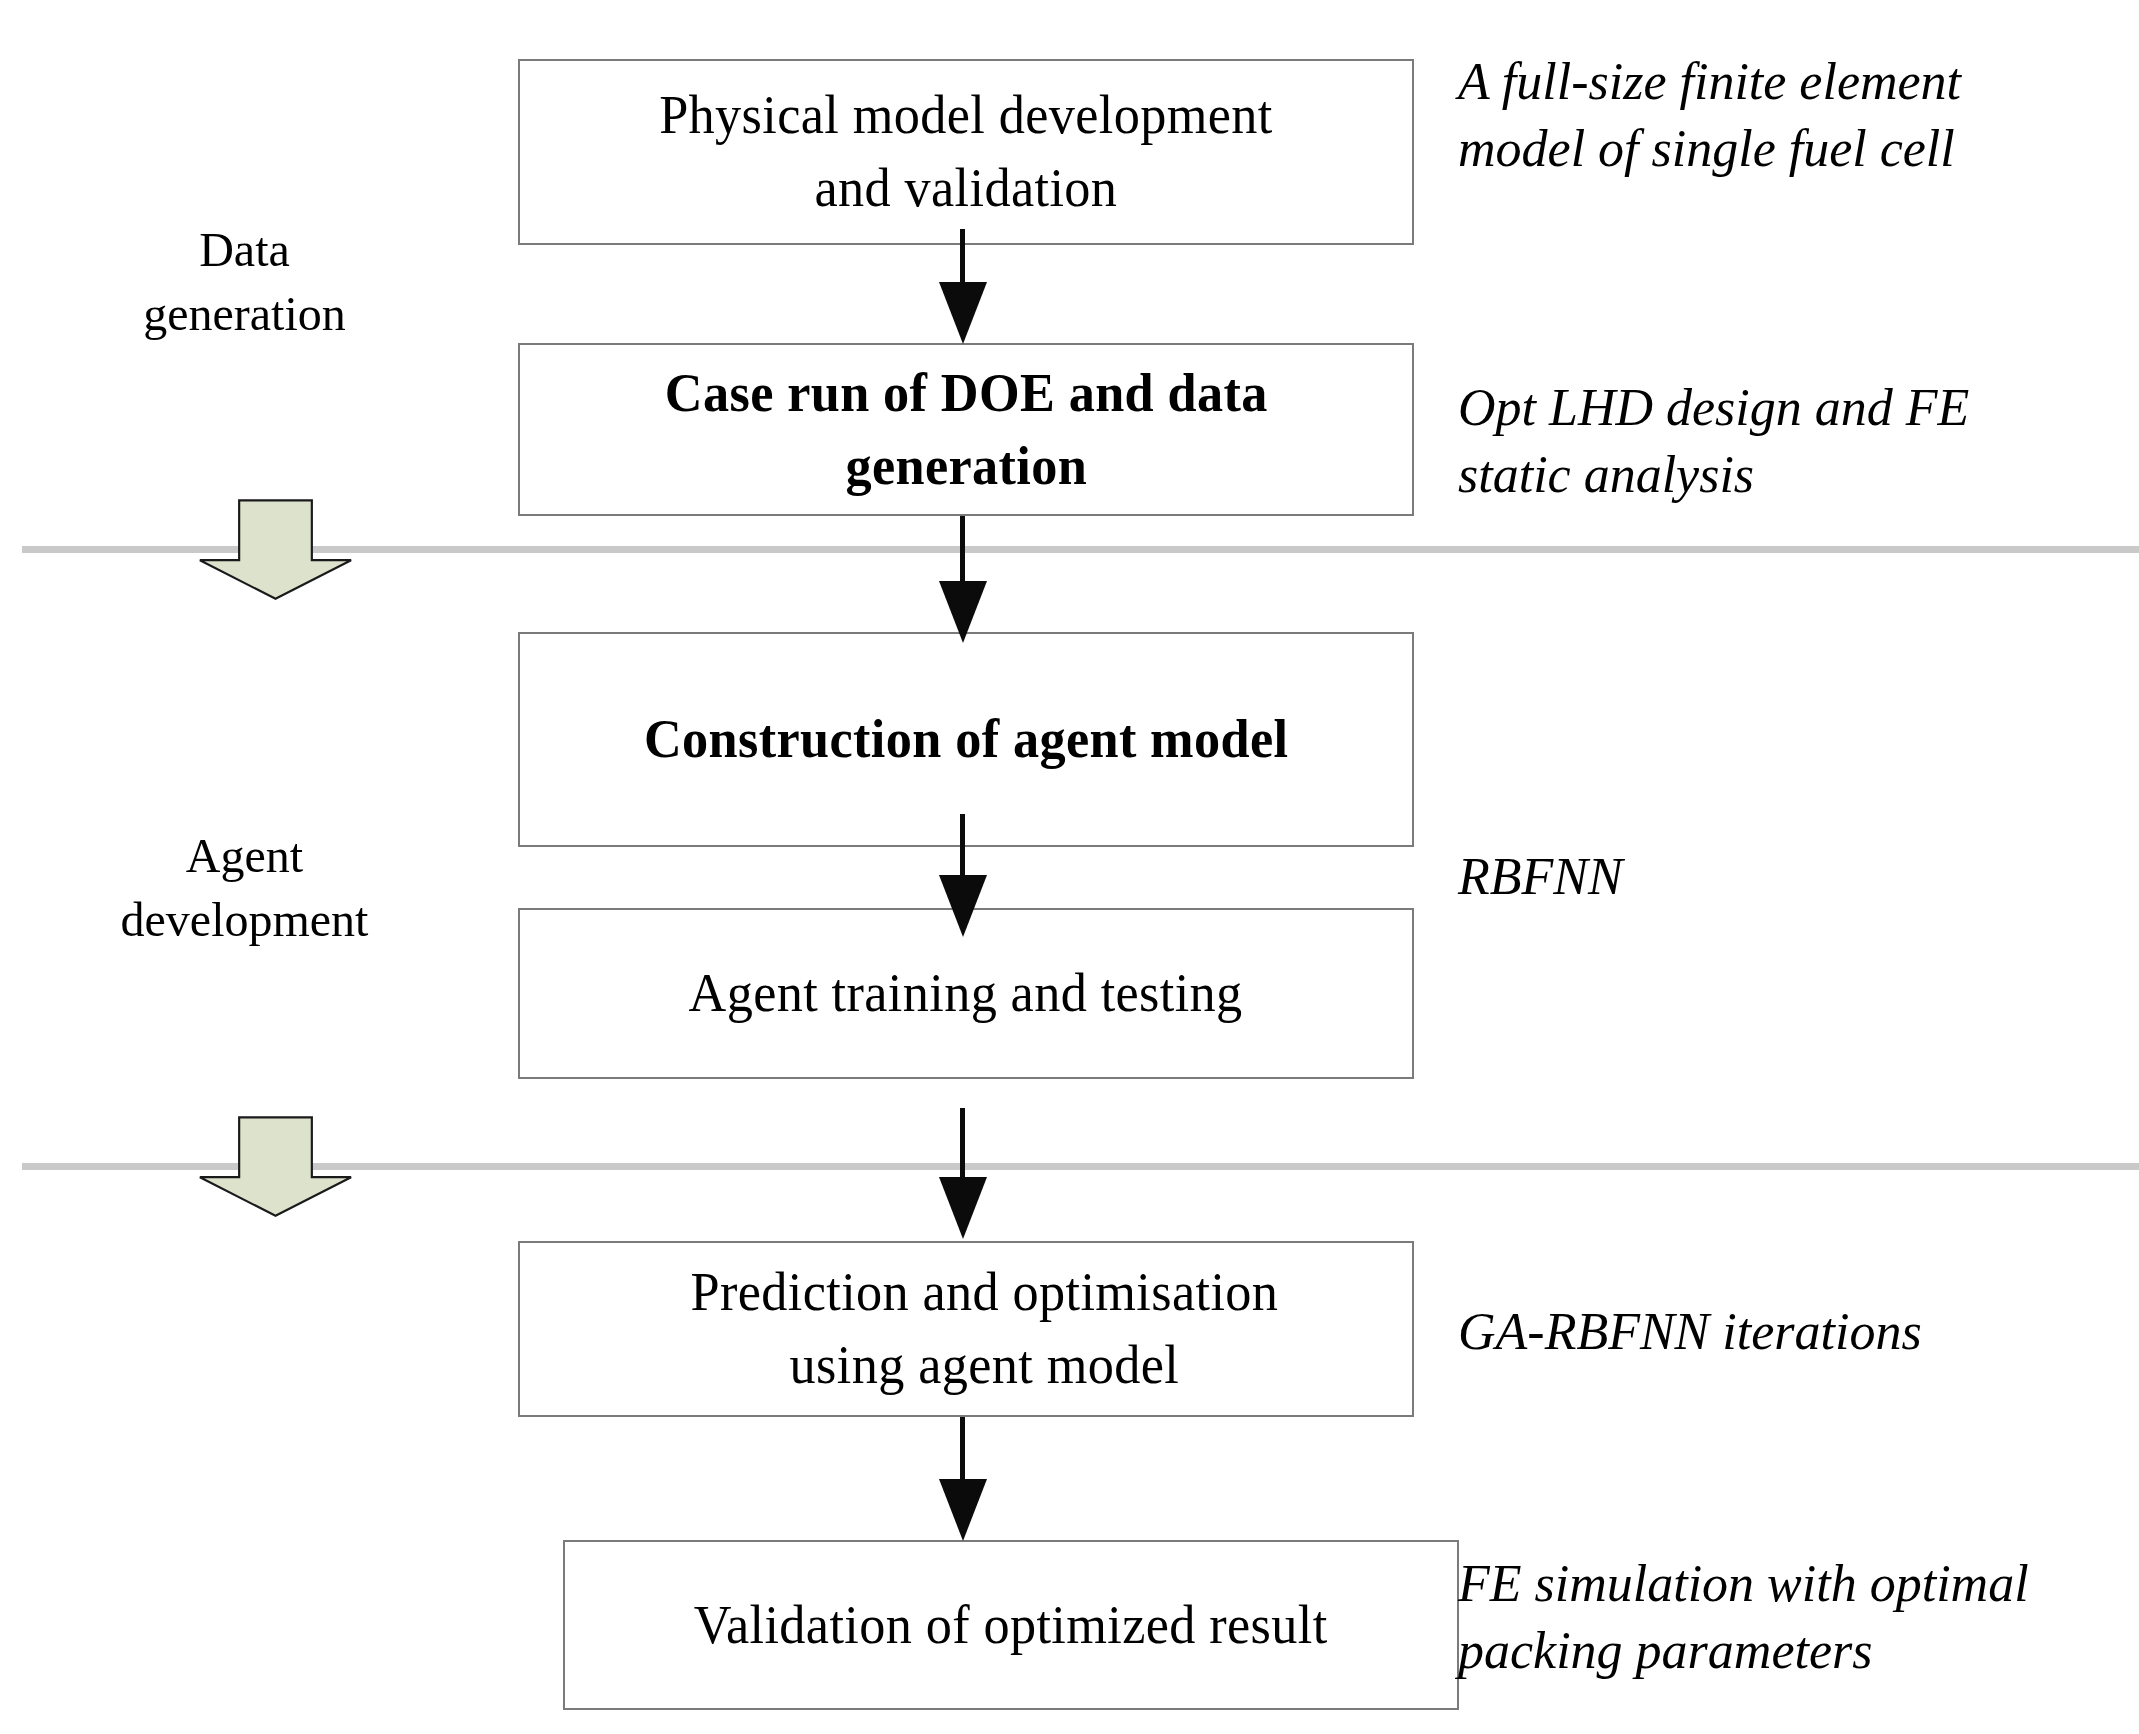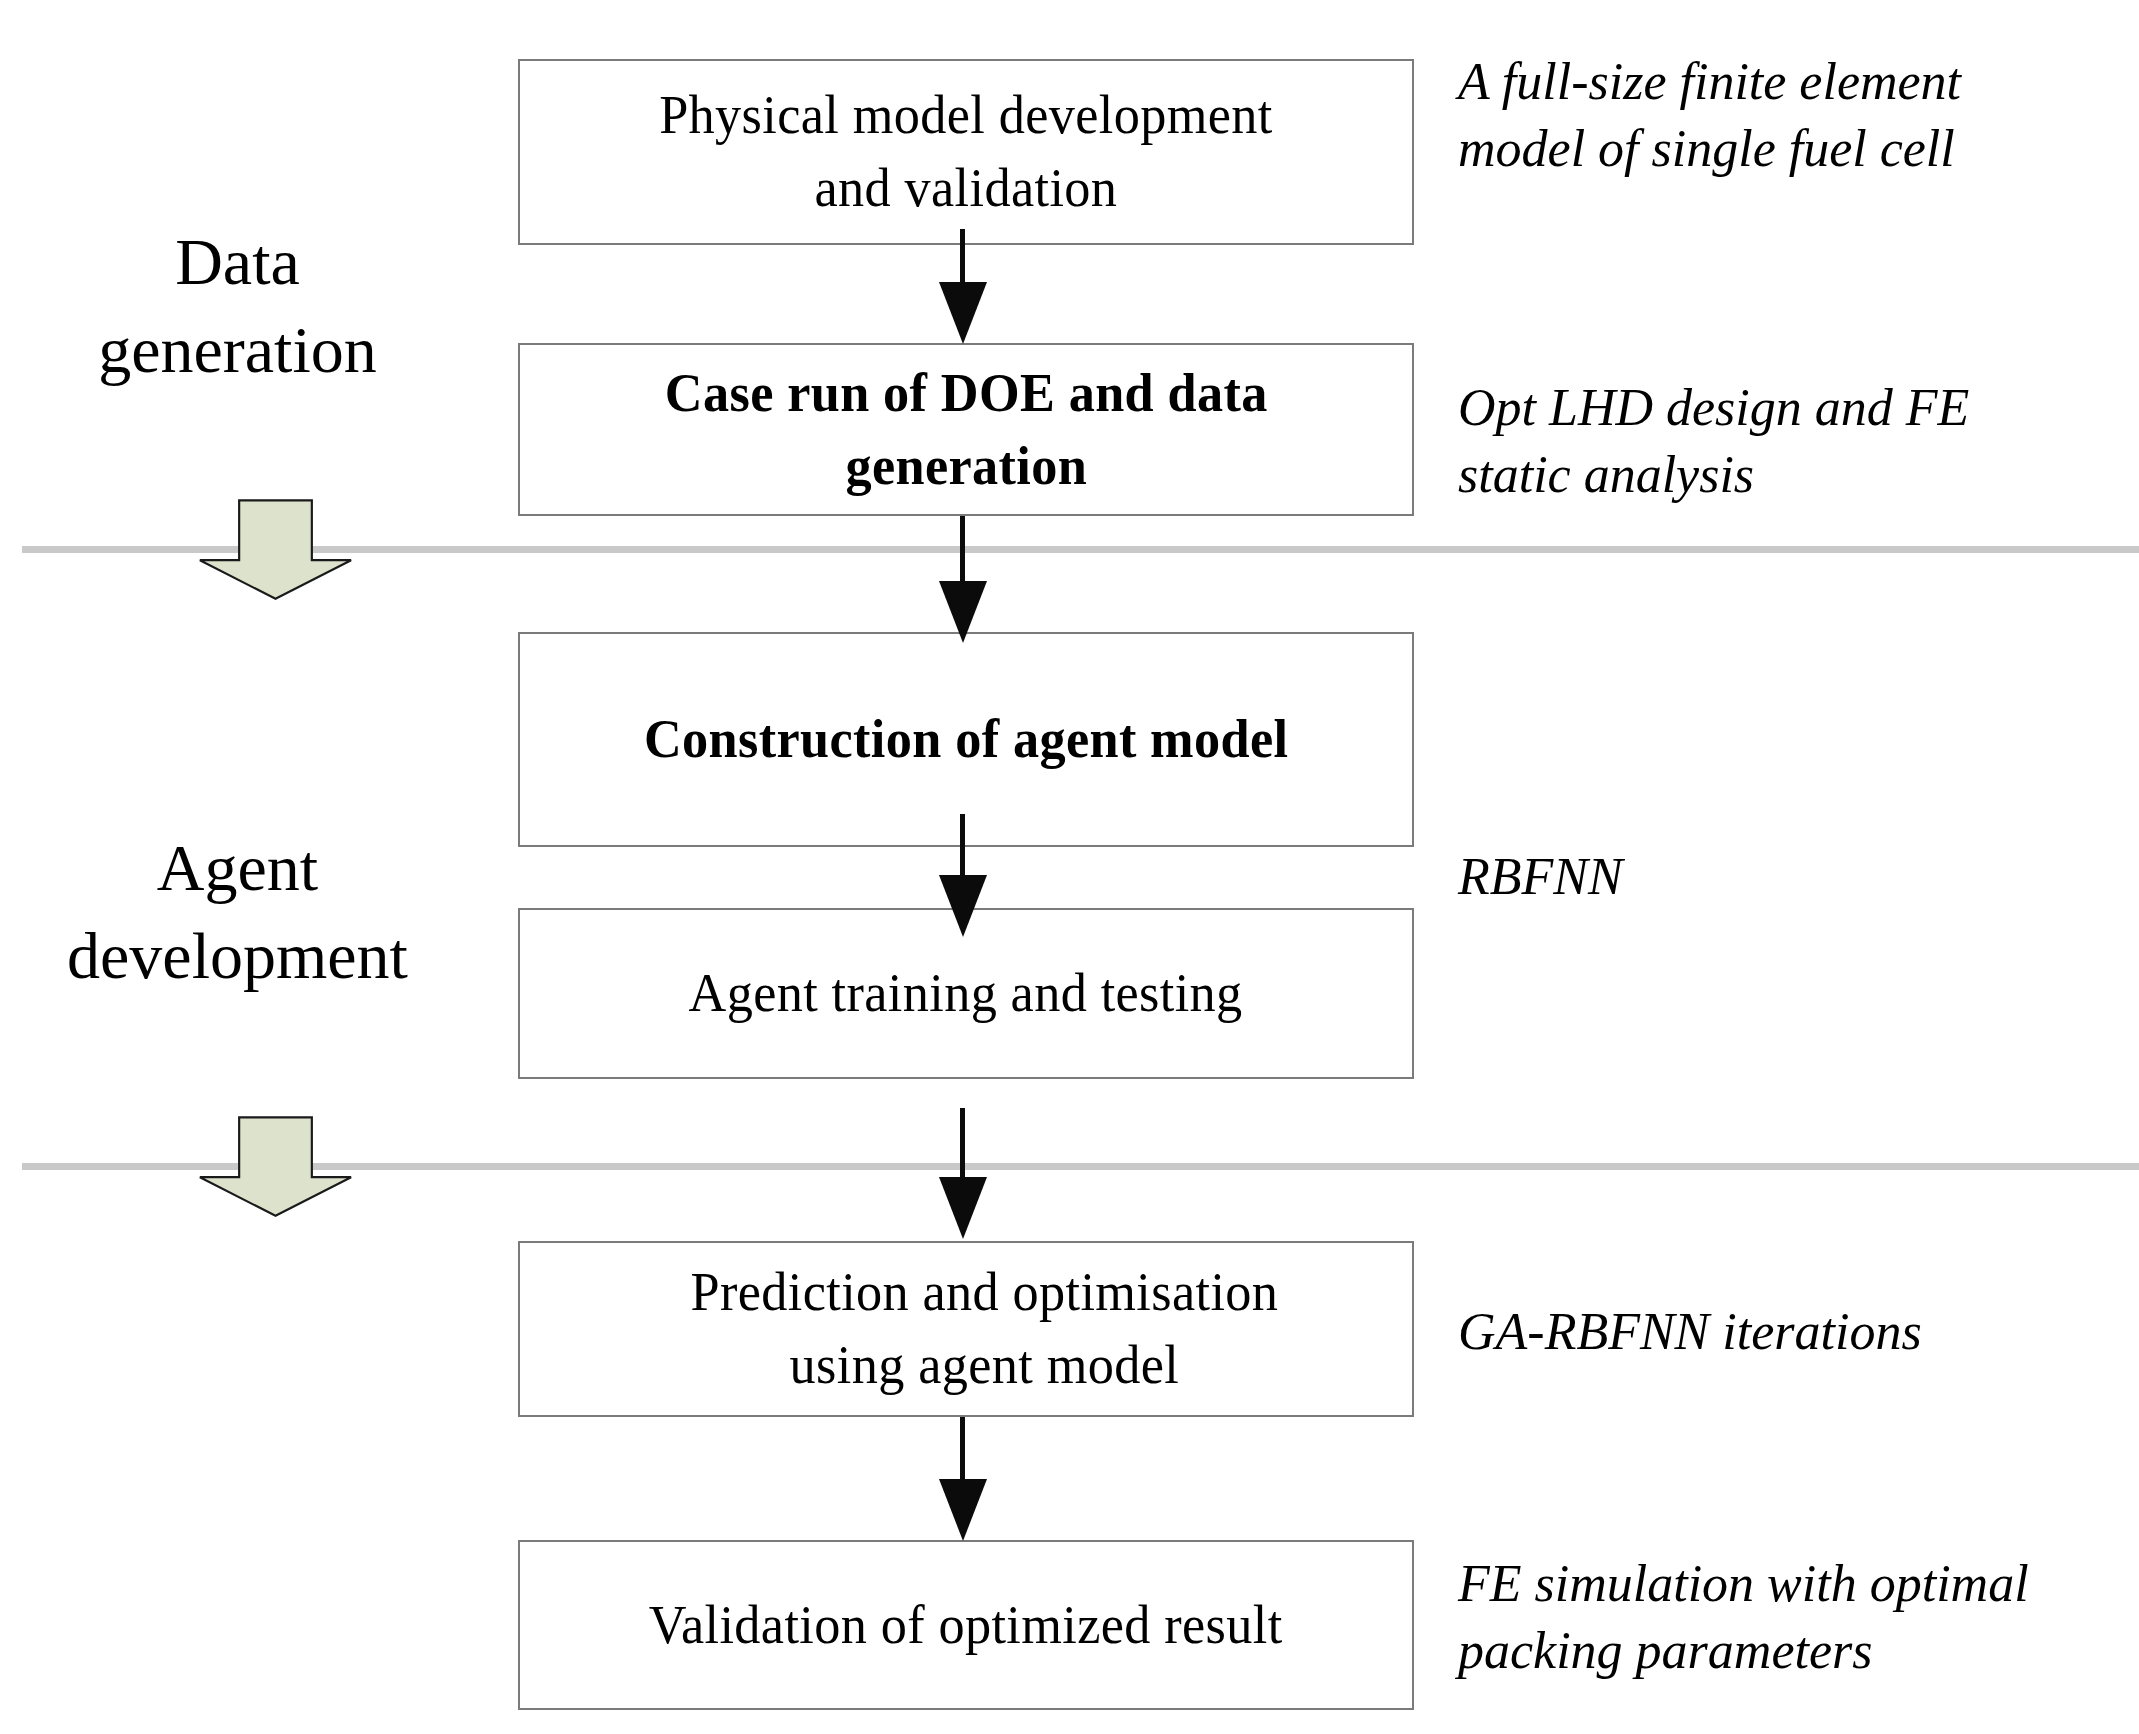--- a/index.html
+++ b/index.html
@@ -76,23 +76,23 @@
   .block-arrow svg {
     display: block;
     width: 100%;
     height: 100%;
   }
 
   
   .stage-label {
     position: absolute;
     width: 465px;
-    left: 5px;
+    left: 12px;
     text-align: center;
-    font-size: 66px;
+    font-size: 48px;
     line-height: 1.34;
     white-space: pre-line;
   }
 
   
   .note {
     position: absolute;
     left: 1458px;
     width: 690px;
     font-style: italic;
@@ -142,21 +142,21 @@
 
   <div class="proc-box" style="top:908px; height:171px;">
     <span class="proc-label">Agent training and testing</span>
   </div>
 
   <div class="proc-box" style="top:1241px; height:176px;padding-left:36px;">
     <span class="proc-label">Prediction and optimisation
 using agent model</span>
   </div>
 
-  <div class="proc-box" style="top:1540px; height:170px;">
+  <div class="proc-box" style="top:1540px; height:170px;margin-left:45px;">
     <span class="proc-label">Validation of optimized result</span>
   </div>
 
   <div class="connector" style="top:229px; height:58px;"></div>
   <div class="arrowhead" style="left:939px; top:282px;"></div>
 
   <div class="connector" style="top:516px; height:73px;"></div>
   <div class="arrowhead" style="left:939px; top:581px;"></div>
 
   <div class="connector" style="top:814px; height:68px;"></div>

